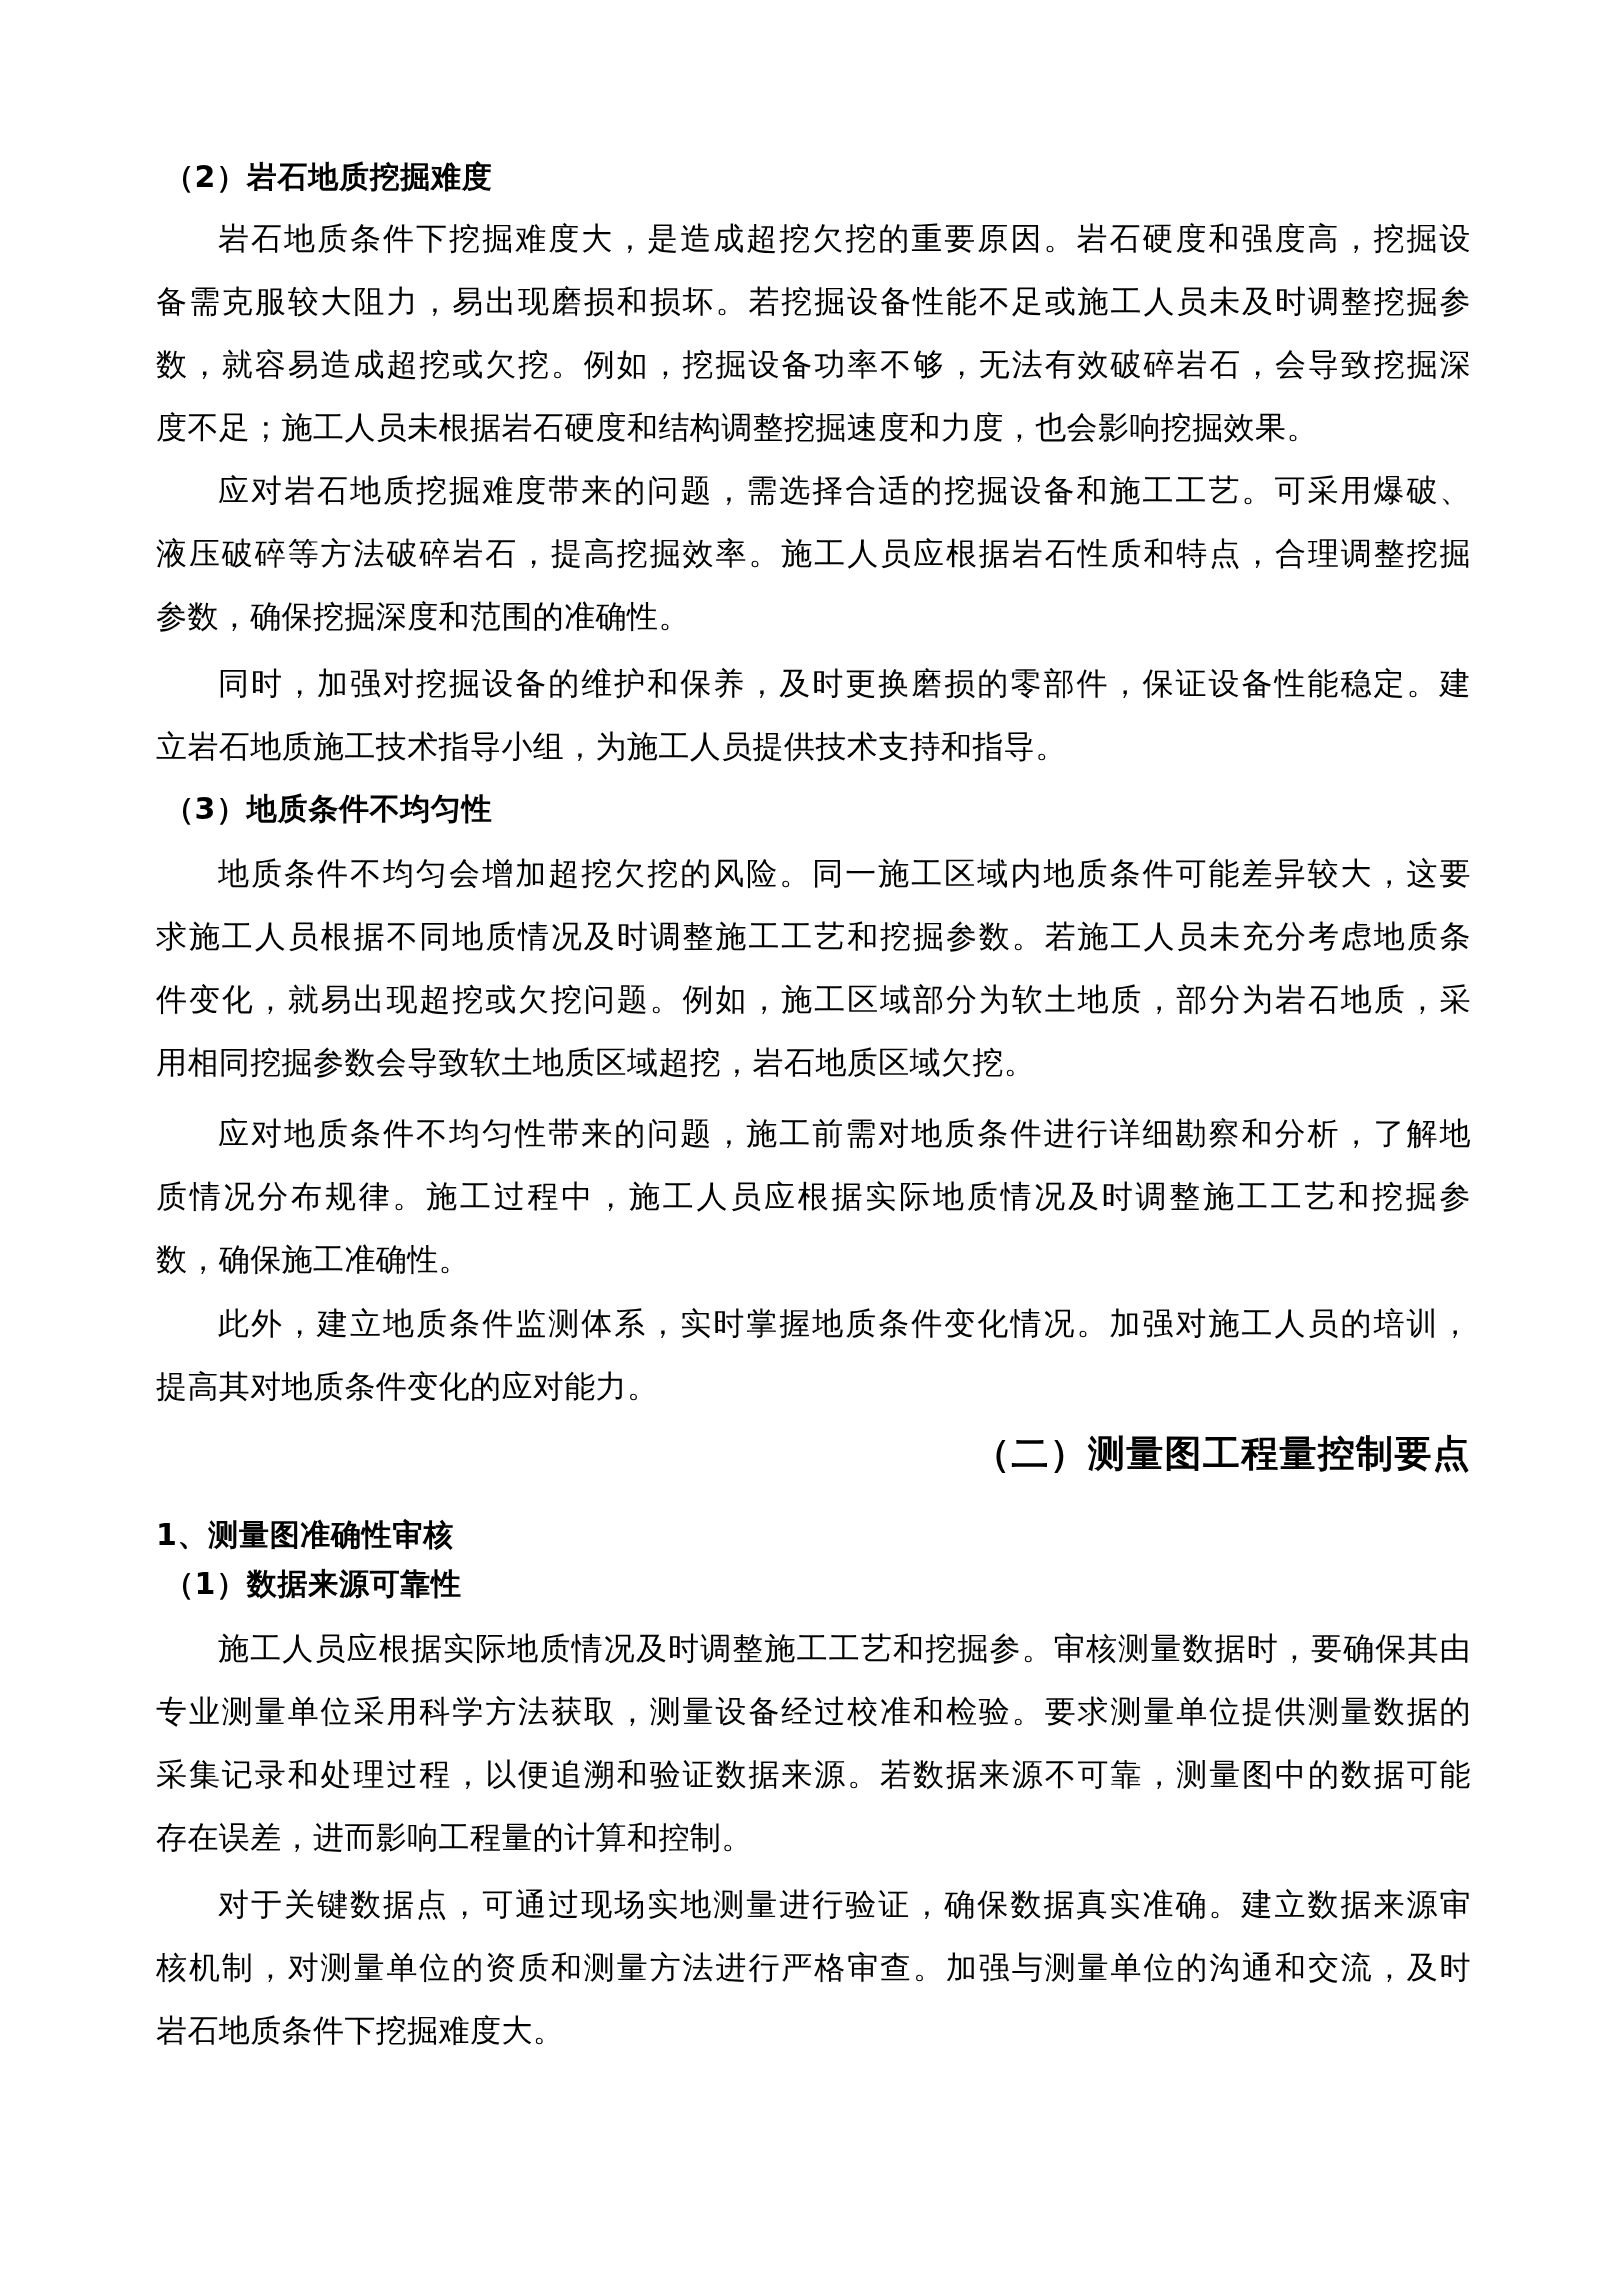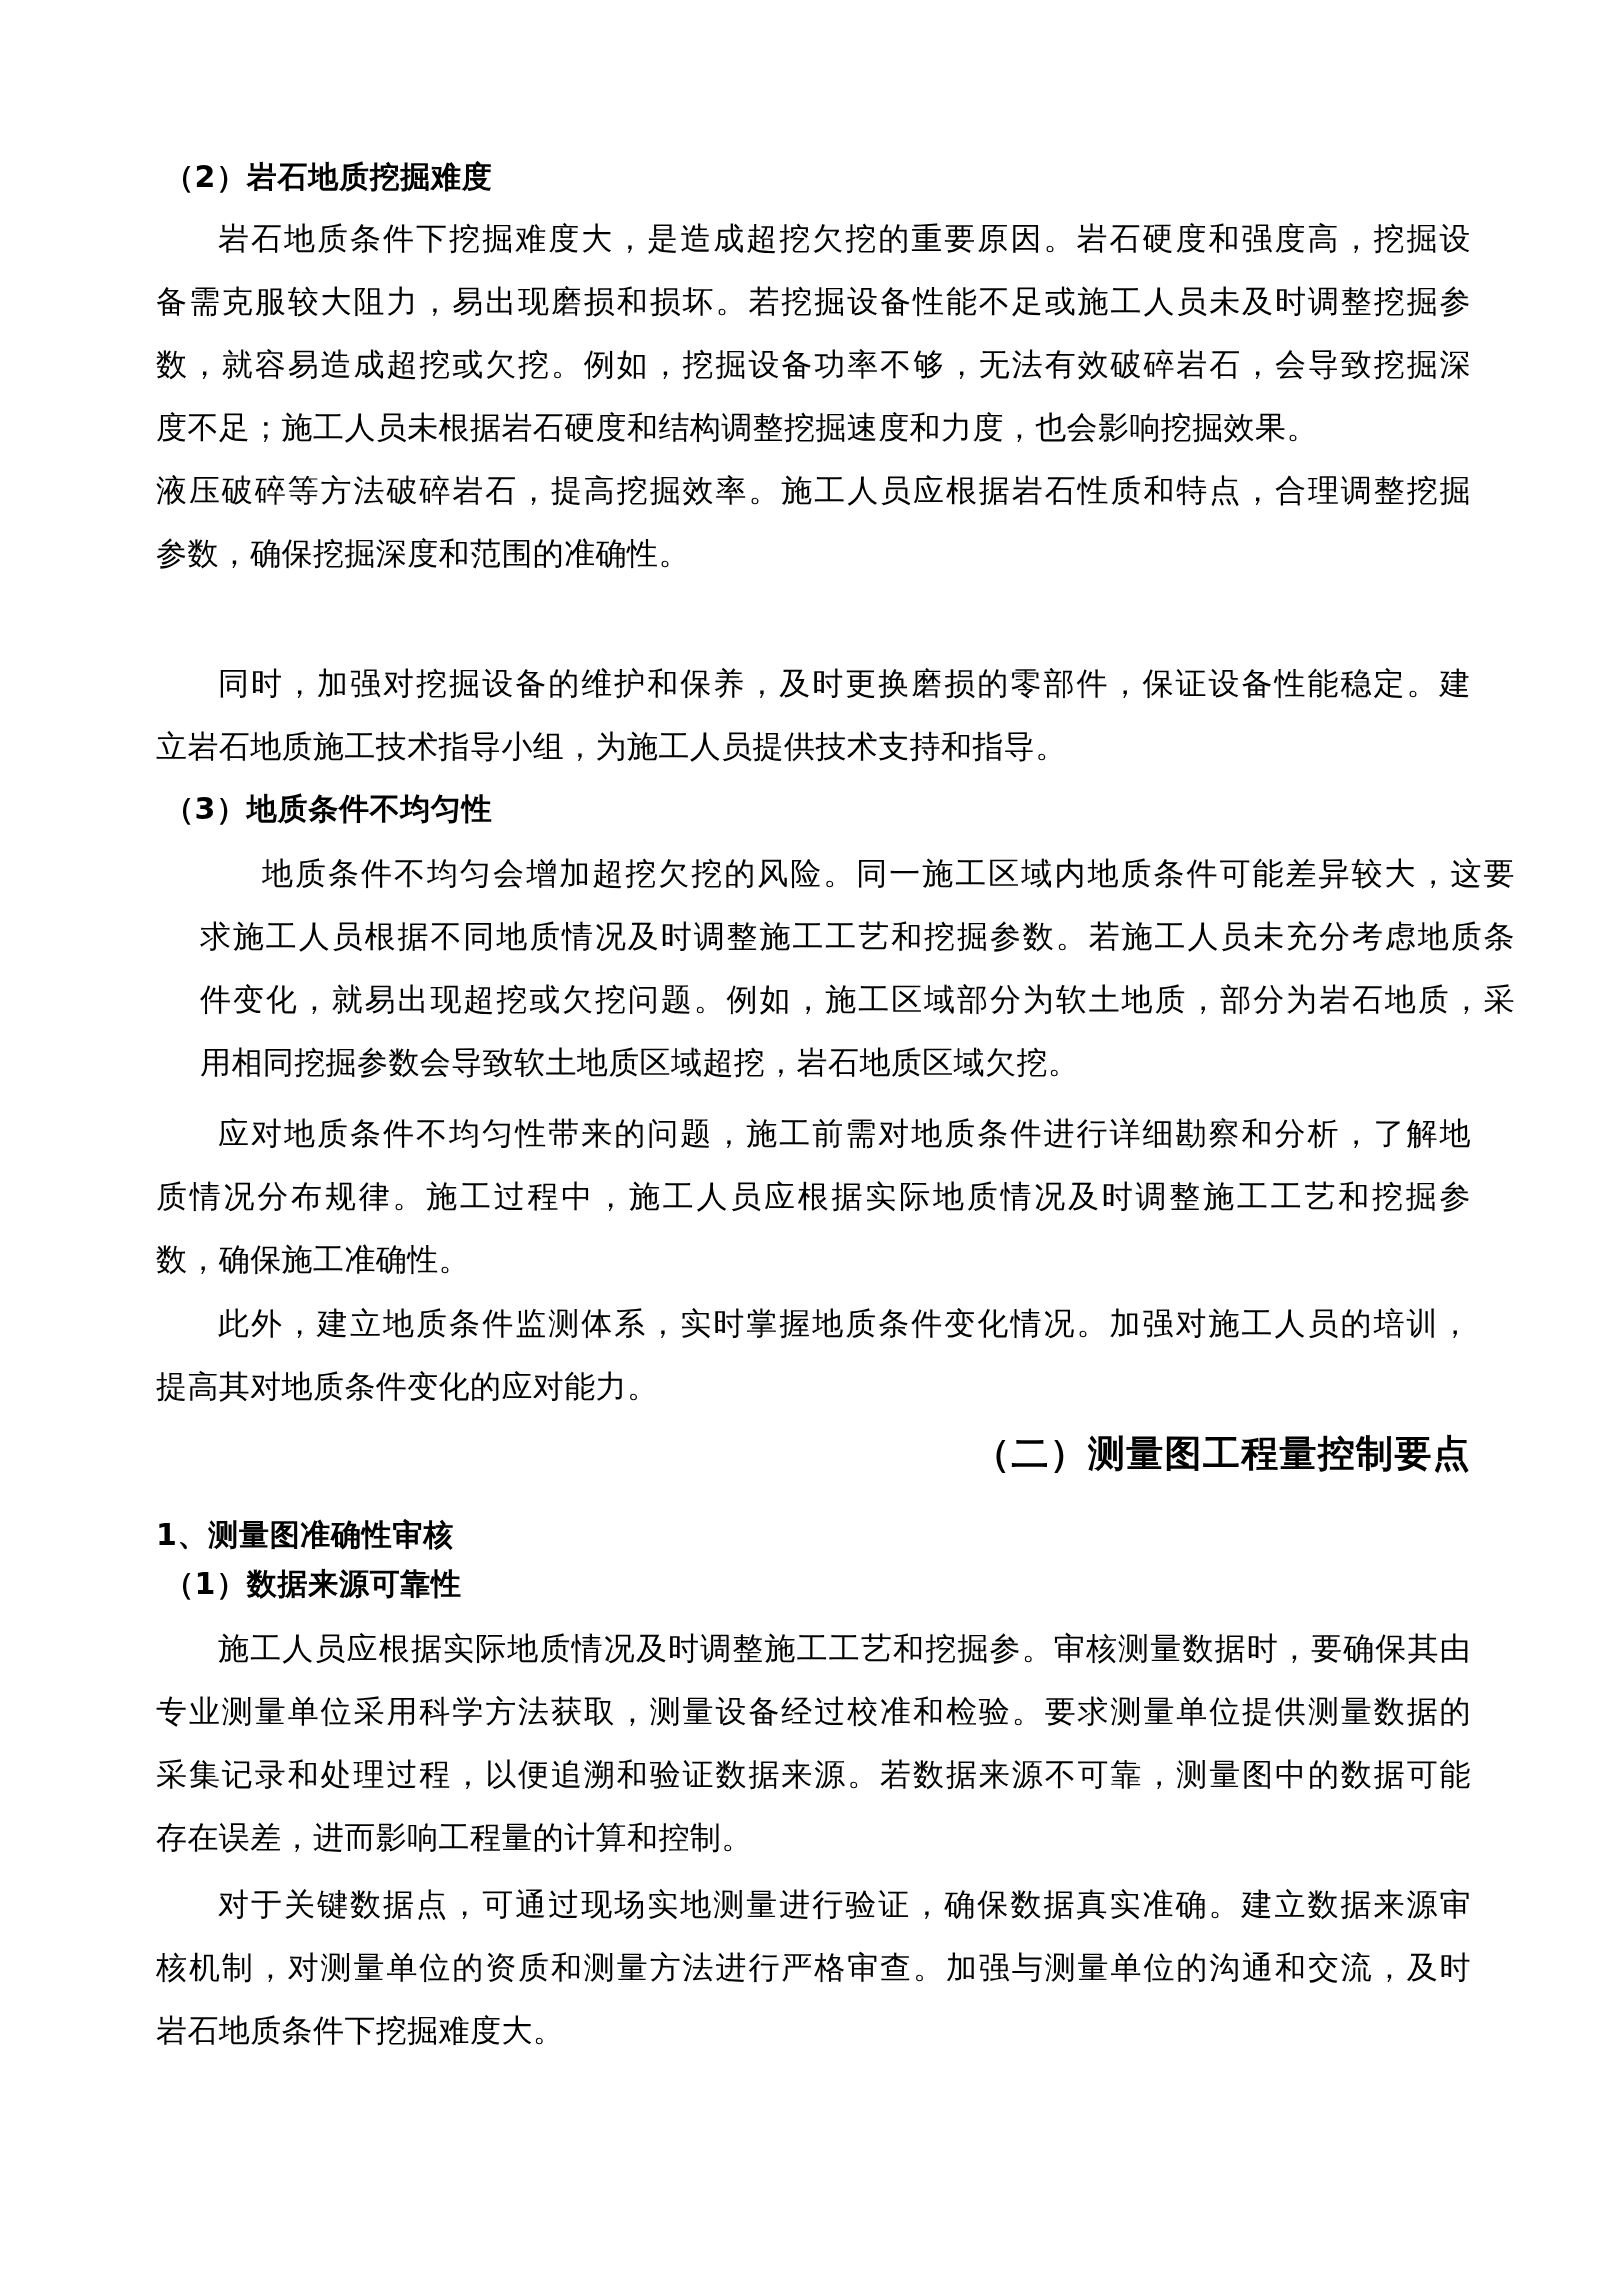--- a/index.html
+++ b/index.html
@@ -76,34 +76,35 @@
   </div>
 
   <div class="block" style="top:207px;">
     <span class="line justify indent">岩石地质条件下挖掘难度大，是造成超挖欠挖的重要原因。岩石硬度和强度高，挖掘设</span>
     <span class="line justify">备需克服较大阻力，易出现磨损和损坏。若挖掘设备性能不足或施工人员未及时调整挖掘参</span>
     <span class="line justify">数，就容易造成超挖或欠挖。例如，挖掘设备功率不够，无法有效破碎岩石，会导致挖掘深</span>
     <span class="line">度不足；施工人员未根据岩石硬度和结构调整挖掘速度和力度，也会影响挖掘效果。</span>
   </div>
 
   <div class="block" style="top:459px;">
+    <span class="line justify indent">应对岩石地质挖掘难度带来的问题，需选择合适的挖掘设备和施工工艺。可采用爆破、</span>
     <span class="line justify">液压破碎等方法破碎岩石，提高挖掘效率。施工人员应根据岩石性质和特点，合理调整挖掘</span>
     <span class="line">参数，确保挖掘深度和范围的准确性。</span>
   </div>
 
   <div class="block" style="top:652px;">
     <span class="line justify indent">同时，加强对挖掘设备的维护和保养，及时更换磨损的零部件，保证设备性能稳定。建</span>
     <span class="line">立岩石地质施工技术指导小组，为施工人员提供技术支持和指导。</span>
   </div>
 
   <div class="block" style="top:777px;">
     <div class="h-sub paren">（3）地质条件不均匀性</div>
   </div>
 
-  <div class="block" style="top:842px;margin-left:44px;">
+  <div class="block" style="top:842px;">
     <span class="line justify indent">地质条件不均匀会增加超挖欠挖的风险。同一施工区域内地质条件可能差异较大，这要</span>
     <span class="line justify">求施工人员根据不同地质情况及时调整施工工艺和挖掘参数。若施工人员未充分考虑地质条</span>
     <span class="line justify">件变化，就易出现超挖或欠挖问题。例如，施工区域部分为软土地质，部分为岩石地质，采</span>
     <span class="line">用相同挖掘参数会导致软土地质区域超挖，岩石地质区域欠挖。</span>
   </div>
 
   <div class="block" style="top:1102px;">
     <span class="line justify indent">应对地质条件不均匀性带来的问题，施工前需对地质条件进行详细勘察和分析，了解地</span>
     <span class="line justify">质情况分布规律。施工过程中，施工人员应根据实际地质情况及时调整施工工艺和挖掘参</span>
     <span class="line">数，确保施工准确性。</span>

